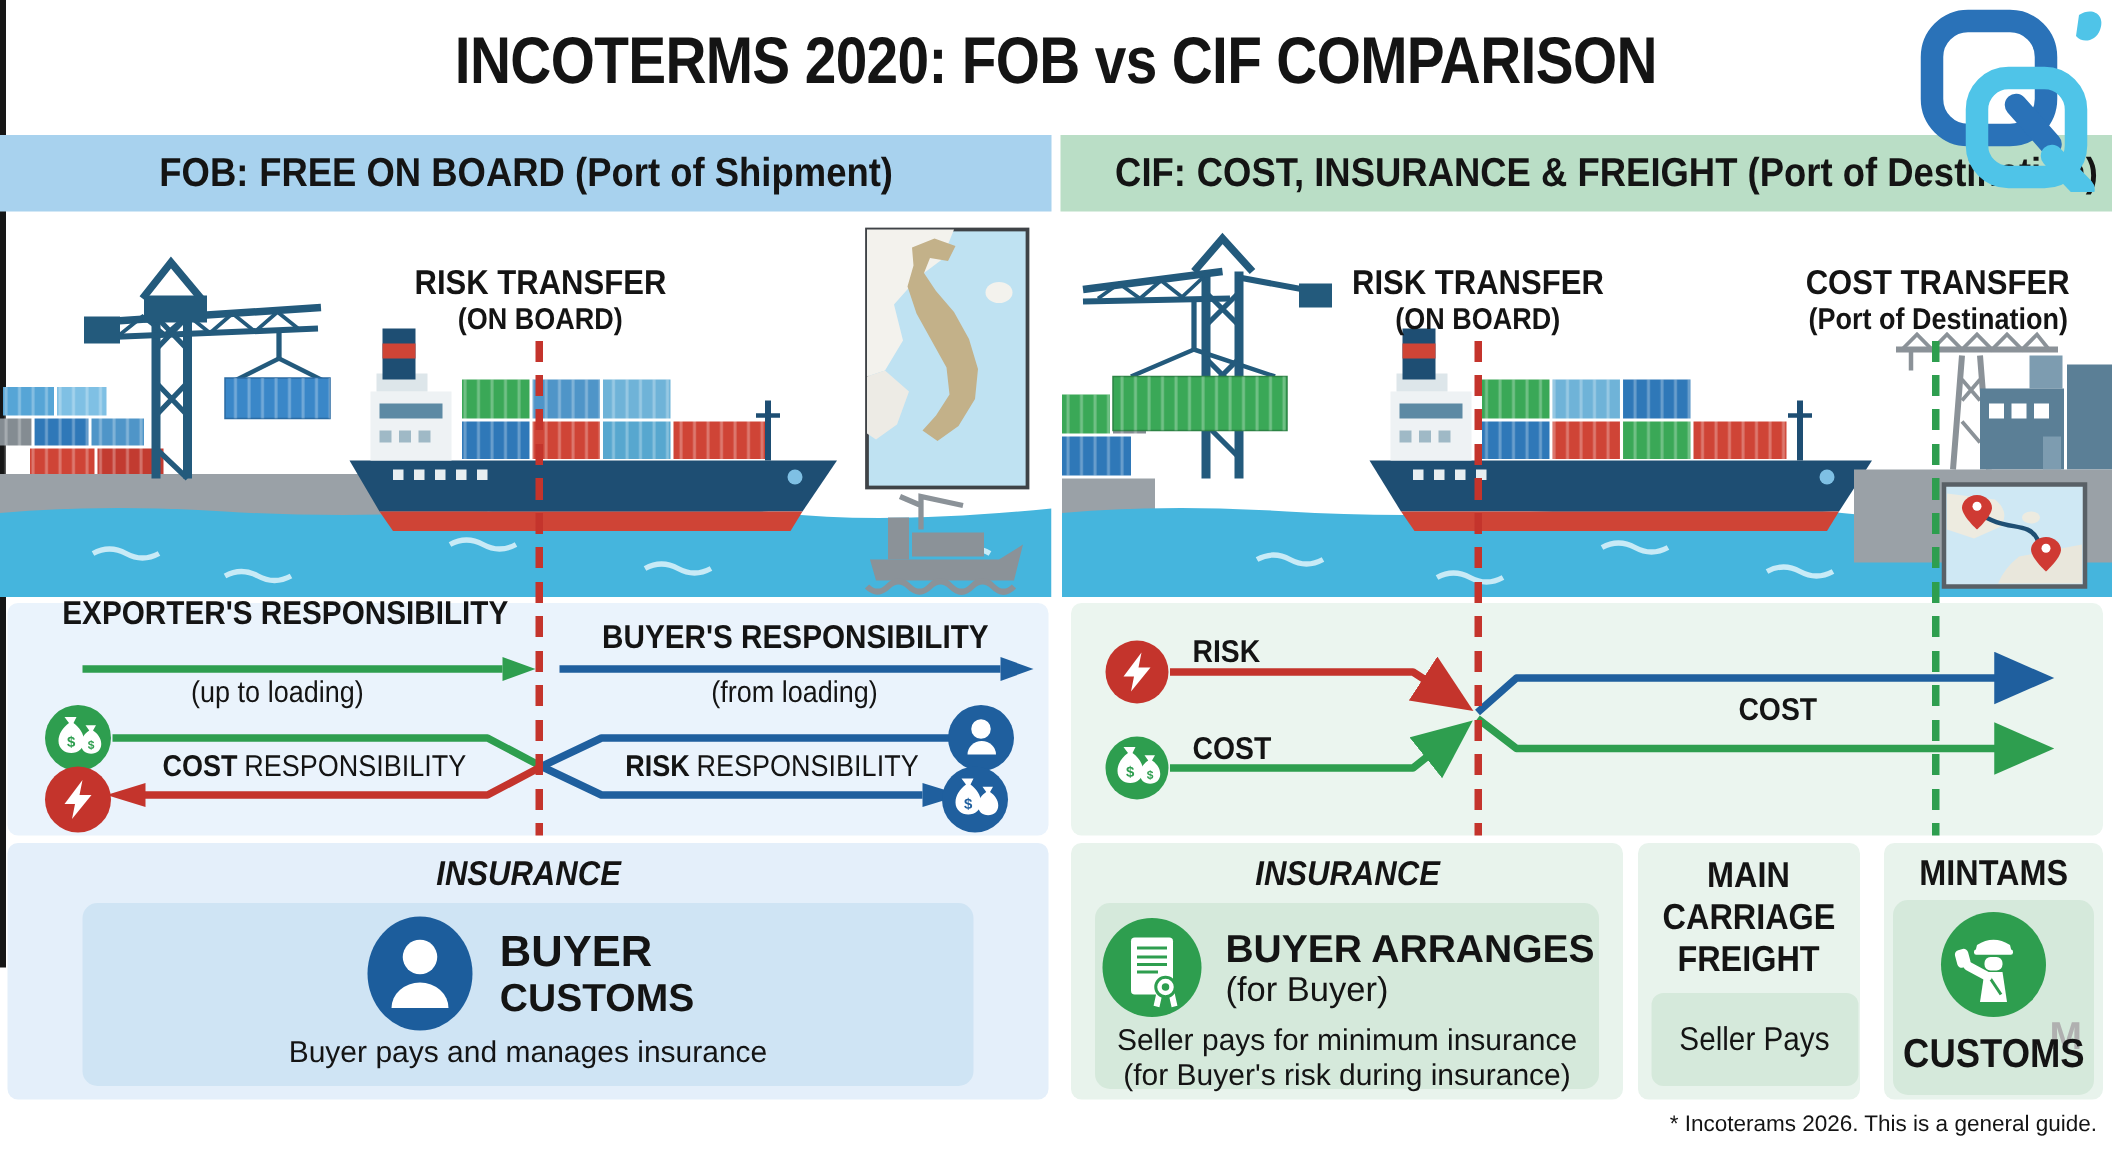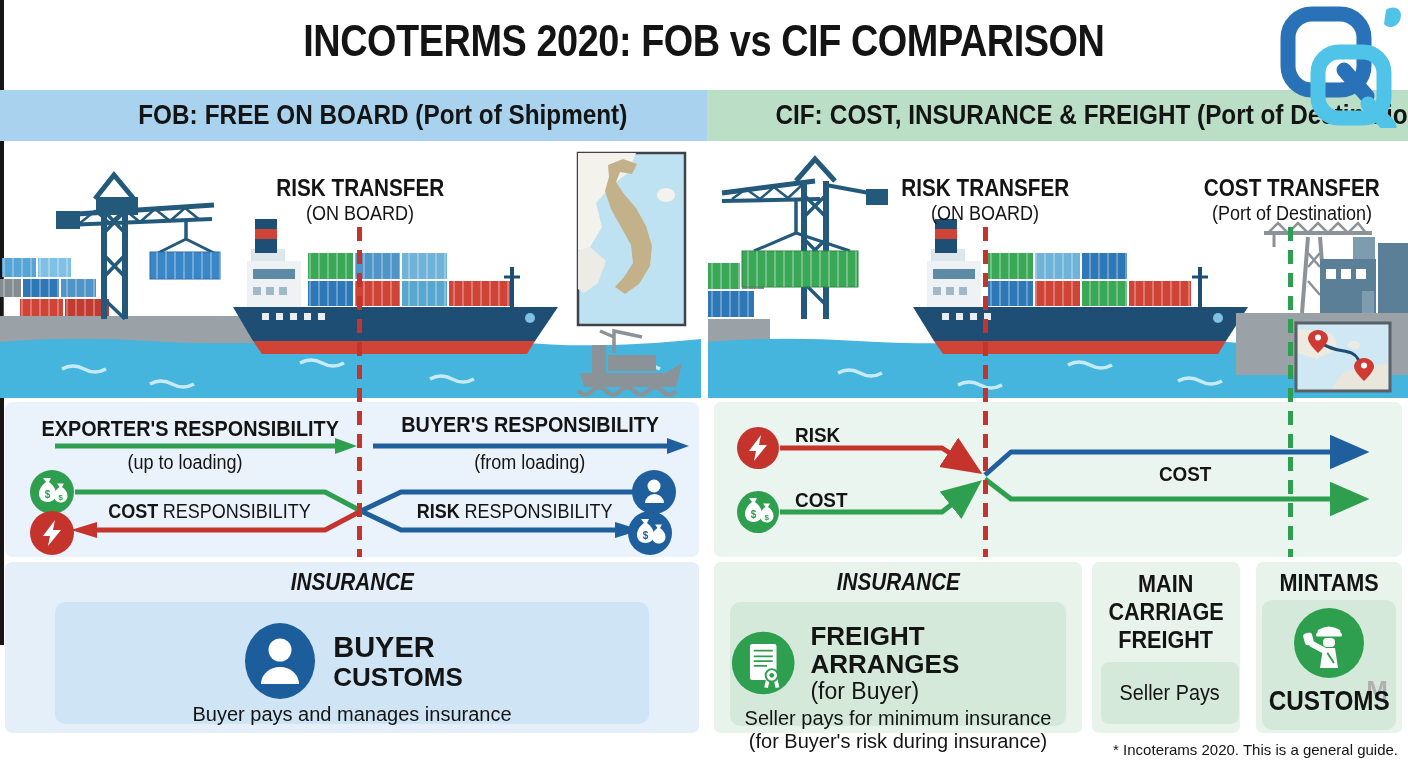--- a/index.html
+++ b/index.html
@@ -3,30 +3,30 @@
 <meta charset="utf-8">
 <style>
   html,body{margin:0;padding:0;background:#ffffff;}
   .canvas{position:relative;width:1408px;height:768px;background:#fff;overflow:hidden;
           font-family:"Liberation Sans","DejaVu Sans",sans-serif;color:#141414;}
   .abs{position:absolute;}
   .sqz{display:inline-block;transform:scaleX(.9);transform-origin:center;white-space:nowrap;}
   .sqzL{display:inline-block;transform:scaleX(.9);transform-origin:left center;white-space:nowrap;}
   .title{left:0;top:16px;width:1408px;font-size:44px;font-weight:800;text-align:center;letter-spacing:-.5px;z-index:4;}
   .title .sqz{transform:scaleX(.86);}
-  .hdr{top:90px;height:51px;line-height:51px;text-align:center;font-size:27px;z-index:2;padding-left:32px;}
+  .hdr{top:90px;height:51px;line-height:51px;text-align:center;font-size:27px;z-index:2;}
   .hdr-fob{left:0;width:701px;background:#a8d2ee;}
   .hdr-cif{left:707px;width:701px;background:#badec6;}
   .hcode{font-weight:800;}
   .hrest{font-weight:600;padding-left:8px;}
   .divider{left:702px;top:90px;width:4px;height:645px;background:#161616;z-index:5;}
   .scene{position:absolute;z-index:1;}
   .rt{width:210px;text-align:center;z-index:4;}
   .rt-title{font-size:23px;font-weight:800;line-height:26px;}
-  .rt-sub{font-size:20px;font-weight:400;line-height:24px;}
+  .rt-sub{font-size:20px;font-weight:700;line-height:24px;}
   .dash{position:absolute;width:5px;top:227px;height:330px;z-index:6;}
   .dash-red{background:repeating-linear-gradient(to bottom,#c4342c 0 14px,transparent 14px 23px);}
   .dash-green{background:repeating-linear-gradient(to bottom,#2e9e4f 0 14px,transparent 14px 23px);}
   .sec{position:absolute;border-radius:7px;z-index:1;}
   .sec-resp-fob{left:5px;top:402px;width:694px;height:155px;background:#eaf3fc;}
   .sec-resp-cif{left:714px;top:402px;width:688px;height:155px;background:#ebf5ef;}
   .respsvg{position:absolute;z-index:2;}
   .lbl{position:absolute;z-index:3;text-align:center;}
   .resp-label{font-size:22px;font-weight:800;}
   .resp-sub{font-size:20px;font-weight:500;}
@@ -35,21 +35,21 @@
   .mix-label .rest{padding-left:5px;}
   .flow-label{font-size:21px;font-weight:800;z-index:3;}
   .sec-ins-fob{left:5px;top:562px;width:694px;height:171px;background:#e4effa;}
   .sec-ins-cif{left:714px;top:562px;width:368px;height:171px;background:#e8f3ec;}
   .sec-mc{left:1092px;top:562px;width:148px;height:171px;background:#e8f3ec;}
   .sec-ct{left:1256px;top:562px;width:146px;height:171px;background:#e8f3ec;}
   .sec-head{font-size:23px;font-weight:800;text-align:center;padding-top:7px;font-style:italic;}
   .ins-card{position:absolute;border-radius:10px;}
   .card-fob{left:50px;top:40px;width:594px;height:122px;background:#cfe4f4;}
   .card-cif{left:16px;top:40px;width:336px;height:124px;background:#d5e9db;}
-  .ins-row{display:flex;justify-content:center;align-items:center;gap:14px;padding-top:8px;margin-top:12px;}
+  .ins-row{display:flex;justify-content:center;align-items:center;gap:14px;padding-top:8px;}
   .ins-name{text-align:left;}
   .ins-l1{font-size:29px;font-weight:800;line-height:31px;}
   .ins-l2{font-size:26px;font-weight:600;line-height:28px;}
   .card-cif .ins-l1{font-size:26px;line-height:28px;}
   .card-cif .ins-l2{font-size:23px;font-weight:500;line-height:26px;}
   .ins-desc{text-align:center;font-size:20px;font-weight:500;line-height:23px;margin-top:3px;}
   .mc-head{font-size:24px;font-weight:800;line-height:28px;text-align:center;padding-top:8px;}
   .mc-card{position:absolute;left:9px;top:100px;width:138px;height:62px;border-radius:8px;background:#d5e9db;
            text-align:center;line-height:62px;font-size:22px;font-weight:500;}
   .ct-head{font-size:24px;font-weight:800;text-align:center;padding-top:7px;}
@@ -222,21 +222,21 @@
     </g>
     <g>
       <circle cx="645" cy="131" r="22" fill="#1f5f9e"></circle>
       <g transform="translate(645,131)">
         <path d="M-13,2 c0,-5 3,-9 7,-12 l-3,-4 h8 l-2,4 c4,3 7,7 7,12 c0,5 -4,8 -8.5,8 c-4.5,0 -8.5,-3 -8.5,-8 z" fill="#fff"></path>
         <path d="M2,4 c0,-4 2.5,-7 5.5,-9 l-2.5,-3.5 h7 l-2,3.5 c3,2 5.5,5 5.5,9 c0,4 -3,6.5 -6.75,6.5 c-3.75,0 -6.75,-2.5 -6.75,-6.5 z" fill="#fff"></path>
         <text x="-4.5" y="6" font-size="10" font-weight="bold" fill="#1f5f9e" text-anchor="middle">$</text>
       </g>
     </g>
   </svg>
-  <div class="lbl" style="left:25px;top:416px;width:320px;">
+  <div class="lbl" style="left:25px;top:396px;width:320px;">
     <span class="sqz resp-label">EXPORTER'S RESPONSIBILITY</span></div>
   <div class="lbl" style="left:375px;top:412px;width:310px;">
     <span class="sqz resp-label">BUYER'S RESPONSIBILITY</span></div>
   <div class="lbl" style="left:25px;top:451px;width:320px;text-decoration:underline;">
     <span class="sqz resp-sub">(up to loading)</span></div>
   <div class="lbl" style="left:375px;top:451px;width:310px;">
     <span class="sqz resp-sub">(from loading)</span></div>
   <div class="lbl mix-label" style="left:95px;top:500px;width:230px;">
     <span class="sqz"><b>COST</b><span class="rest">RESPONSIBILITY</span></span></div>
   <div class="lbl mix-label" style="left:400px;top:500px;width:230px;">
@@ -419,21 +419,21 @@
       <div class="ins-row">
         <svg width="70" height="70" viewBox="0 0 70 70">
           <circle cx="35" cy="35" r="33" fill="#2e9e4f"></circle>
           <rect x="21" y="15" width="28" height="38" rx="2.5" fill="#fff"></rect>
           <path d="M25,22 h20 M25,28 h20 M25,33 h20 M25,38 h14" stroke="#2e9e4f" stroke-width="2" fill="none"></path>
           <path d="M40,52 l-2,9 M48,52 l2,9" stroke="#fff" stroke-width="4"></path>
           <circle cx="44" cy="48" r="6.5" fill="#fff" stroke="#2e9e4f" stroke-width="2"></circle>
           <circle cx="44" cy="48" r="2.5" fill="#2e9e4f"></circle>
         </svg>
         <div class="ins-name">
-          <div class="ins-l1">FREIGHT ARRANGES</div>
+          <div class="ins-l1">BUYER ARRANGES</div>
           <div class="ins-l2">(for Buyer)</div>
         </div>
       </div>
       <div class="ins-desc">
         <span>Seller pays for minimum insurance</span><br>
         <span>(for Buyer's risk during insurance)</span>
       </div>
     </div>
   </div>
 
@@ -459,15 +459,15 @@
         <path d="M28,62 l3,-20 h12 l3,20 z" fill="#fff"></path>
         <line x1="34" y1="45" x2="42" y2="57" stroke="#2e9e4f" stroke-width="2"></line>
         <path d="M33,45 L20,38" stroke="#fff" stroke-width="6" stroke-linecap="round"></path>
         <rect x="12" y="27" width="9" height="12" rx="3" fill="#fff" transform="rotate(-15 16 33)"></rect>
       </svg>
       <span class="ct-mark">M</span>
       <div class="ct-label"><span class="sqz">CUSTOMS</span></div>
     </div>
   </div>
 
-  <div class="abs footnote">* Incoterams 2020. This is a general guide.</div>
+  <div class="abs footnote">* Incoterams 2026. This is a general guide.</div>
 
 </div>
 
 </body></html>

